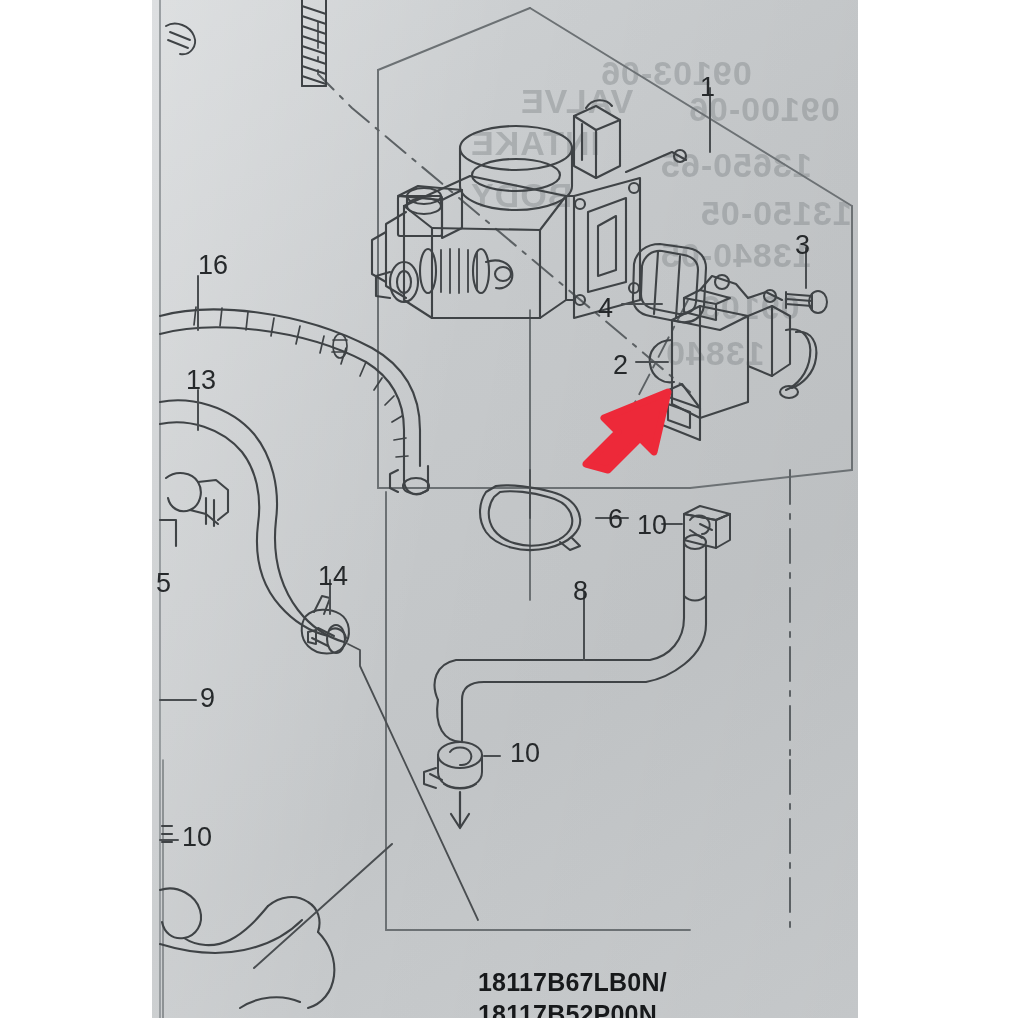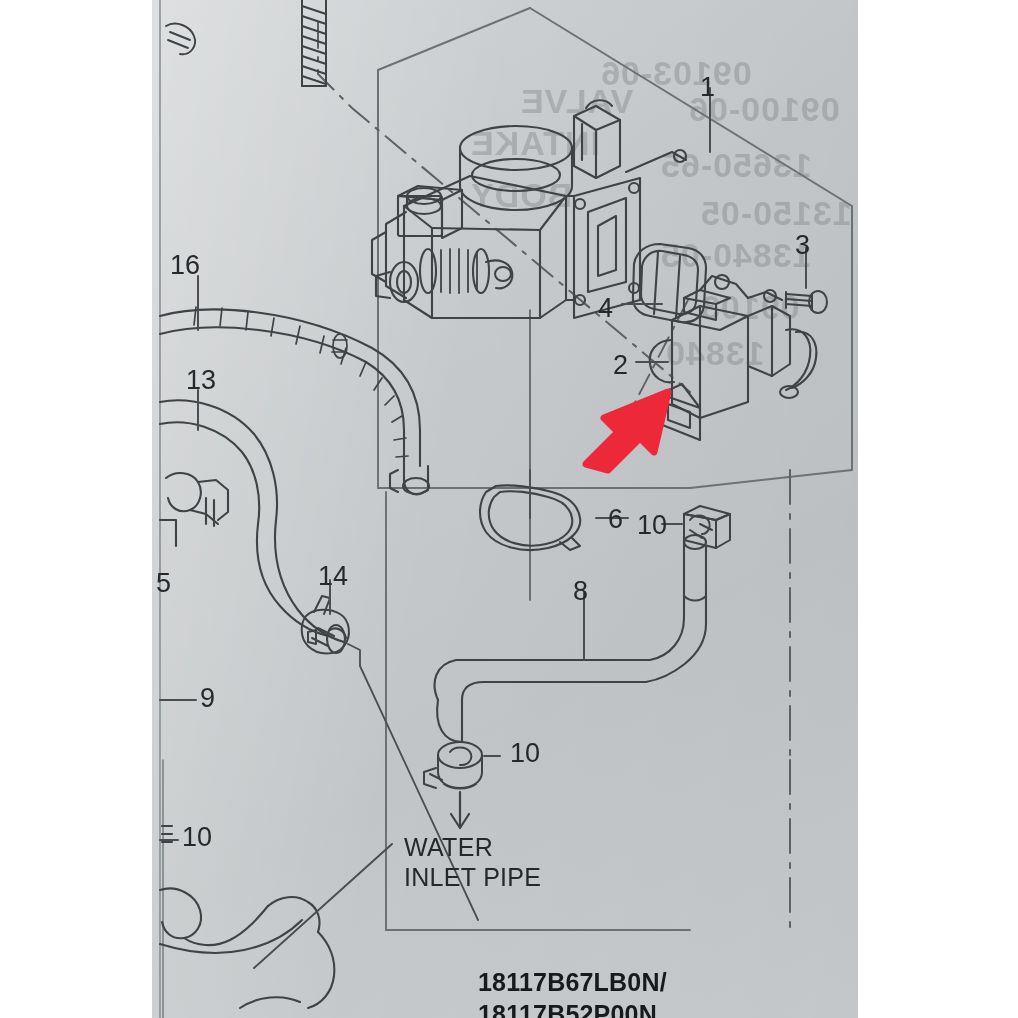--- a/index.html
+++ b/index.html
@@ -284,35 +284,31 @@
   <svg class="svglayer" viewBox="0 0 1018 1018">
     <polygon points="586,464 618,432 604,418 668,392 654,452 640,438 608,470" fill="#ed2939" stroke="#ed2939" stroke-width="7" stroke-linejoin="round"></polygon>
   </svg>
 
 
   <div class="partno">
     <div>18117B67LB0N/</div>
     <div>18117B52P00N</div>
   </div>
 
-  <div class="pipelbl">
-    <div>WATER</div>
-    <div>INLET PIPE</div>
-  </div>
 
   <div id="callout-layer">
       <div class="calloutlbl" style="left: 700px; top: 74px;">1</div>
       <div class="calloutlbl" style="left: 613px; top: 352px;">2</div>
       <div class="calloutlbl" style="left: 795px; top: 232px;">3</div>
       <div class="calloutlbl" style="left: 598px; top: 295px;">4</div>
       <div class="calloutlbl" style="left: 156px; top: 570px;">5</div>
       <div class="calloutlbl" style="left: 608px; top: 506px;">6</div>
       <div class="calloutlbl" style="left: 573px; top: 578px;">8</div>
       <div class="calloutlbl" style="left: 200px; top: 685px;">9</div>
       <div class="calloutlbl" style="left: 637px; top: 512px;">10</div>
       <div class="calloutlbl" style="left: 510px; top: 740px;">10</div>
       <div class="calloutlbl" style="left: 182px; top: 824px;">10</div>
       <div class="calloutlbl" style="left: 186px; top: 367px;">13</div>
       <div class="calloutlbl" style="left: 318px; top: 563px;">14</div>
-      <div class="calloutlbl" style="left: 170px; top: 252px;">16</div>
+      <div class="calloutlbl" style="left: 198px; top: 252px;">16</div>
     </div>
 
 </div>
 
 </body></html>

